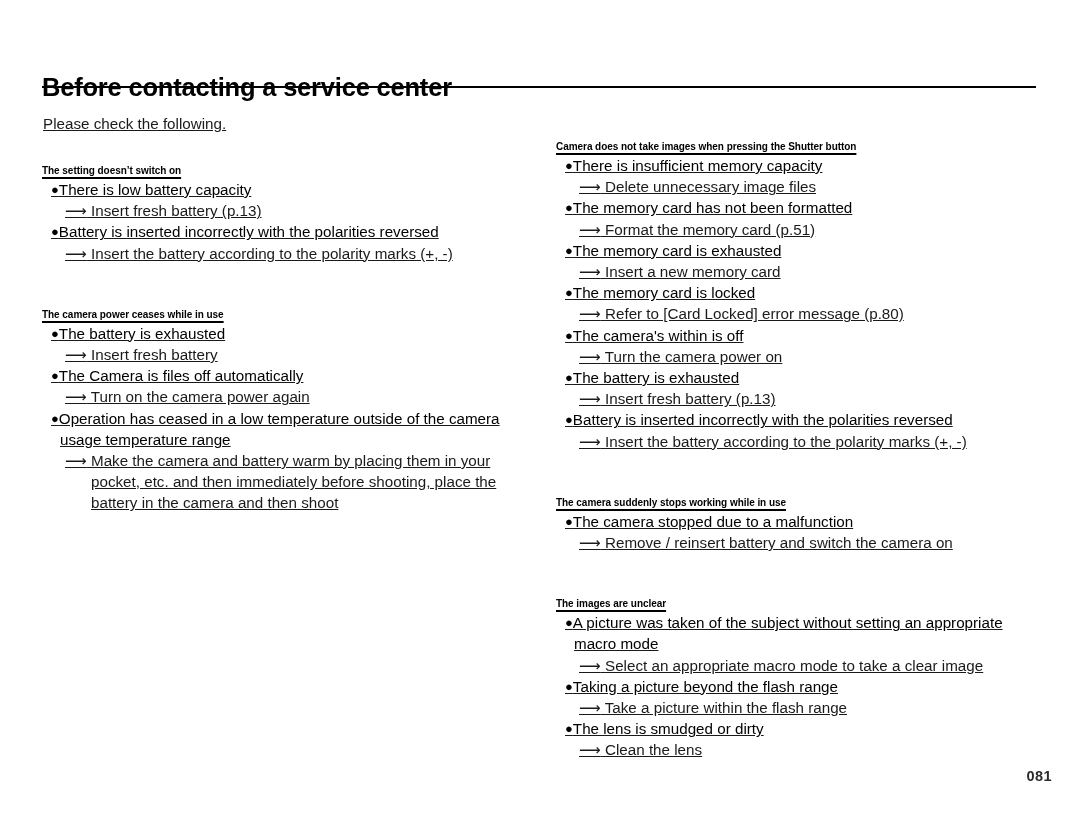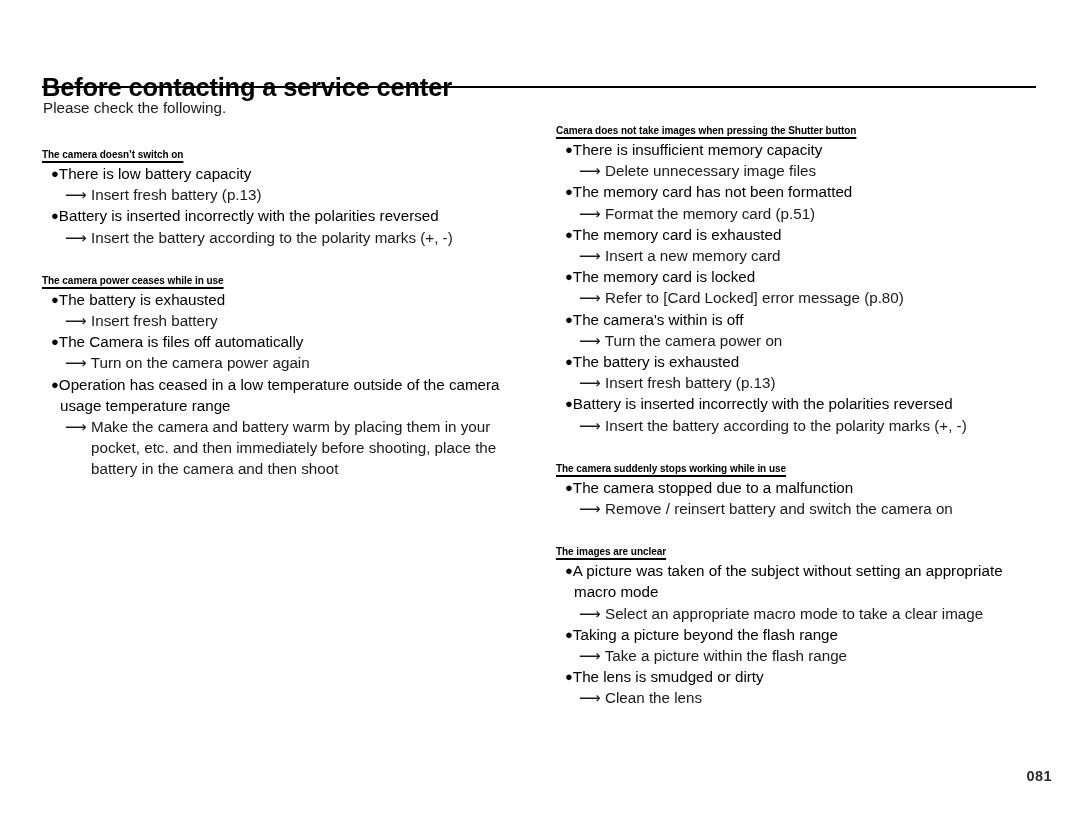--- a/index.html
+++ b/index.html
@@ -36,34 +36,35 @@
     position: absolute;
     left: 42px;
     top: 86px;
     width: 994px;
     height: 0;
     border-top: 2.6px solid #000000;
   }
   
   .col {
     position: absolute;
-    top: 94px;
+    top: 110px;
+    text-decoration: underline;
   }
   .col-left  { left: 42px;  width: 500px; }
   .col-right { left: 556px; width: 490px; }
 
   .intro {
     font-size: 15.2px;
     line-height: 21px;
     color: #1a1a1a;
     margin: 0 0 0 1px;
     padding-top: 3px;
   }
 
-  .section { margin-top: 22px; }
+  .section { margin-top: 40px; }
   .section.first { margin-top: 26px; }
 
   .section-heading {
     font-size: 10px;
     font-weight: bold;
     color: #000000;
     text-decoration: underline;
     text-underline-offset: 3px;
     text-decoration-thickness: 1.8px;
     display: inline-block;
@@ -121,21 +122,21 @@
 
 <div class="page">
 
   <h1 class="page-title">Before contacting a service center</h1>
 
   <div class="title-rule"></div>
 
   <div class="col col-left">
     <p class="intro">Please check the following.</p>
     <div>
-        <div class="section first"><div class="section-heading">The camera doesn’t switch on</div><ul class="items">
+        <div class="section first"><div class="section-heading">The setting doesn’t switch on</div><ul class="items">
             <li class="item">
               <div class="bullet-line"><span class="dot">●</span><span>There is low battery capacity</span></div>
               <div class="arrow-line"><span class="arrow">⟶</span><span> Insert fresh battery (p.13)</span></div>
             </li>
             <li class="item">
               <div class="bullet-line"><span class="dot">●</span><span>Battery is inserted incorrectly with the polarities reversed</span></div>
               <div class="arrow-line"><span class="arrow">⟶</span><span> Insert the battery according to the polarity marks (+, -)</span></div>
             </li>
           </ul></div>
         <div class="section"><div class="section-heading">The camera power ceases while in use</div><ul class="items">

